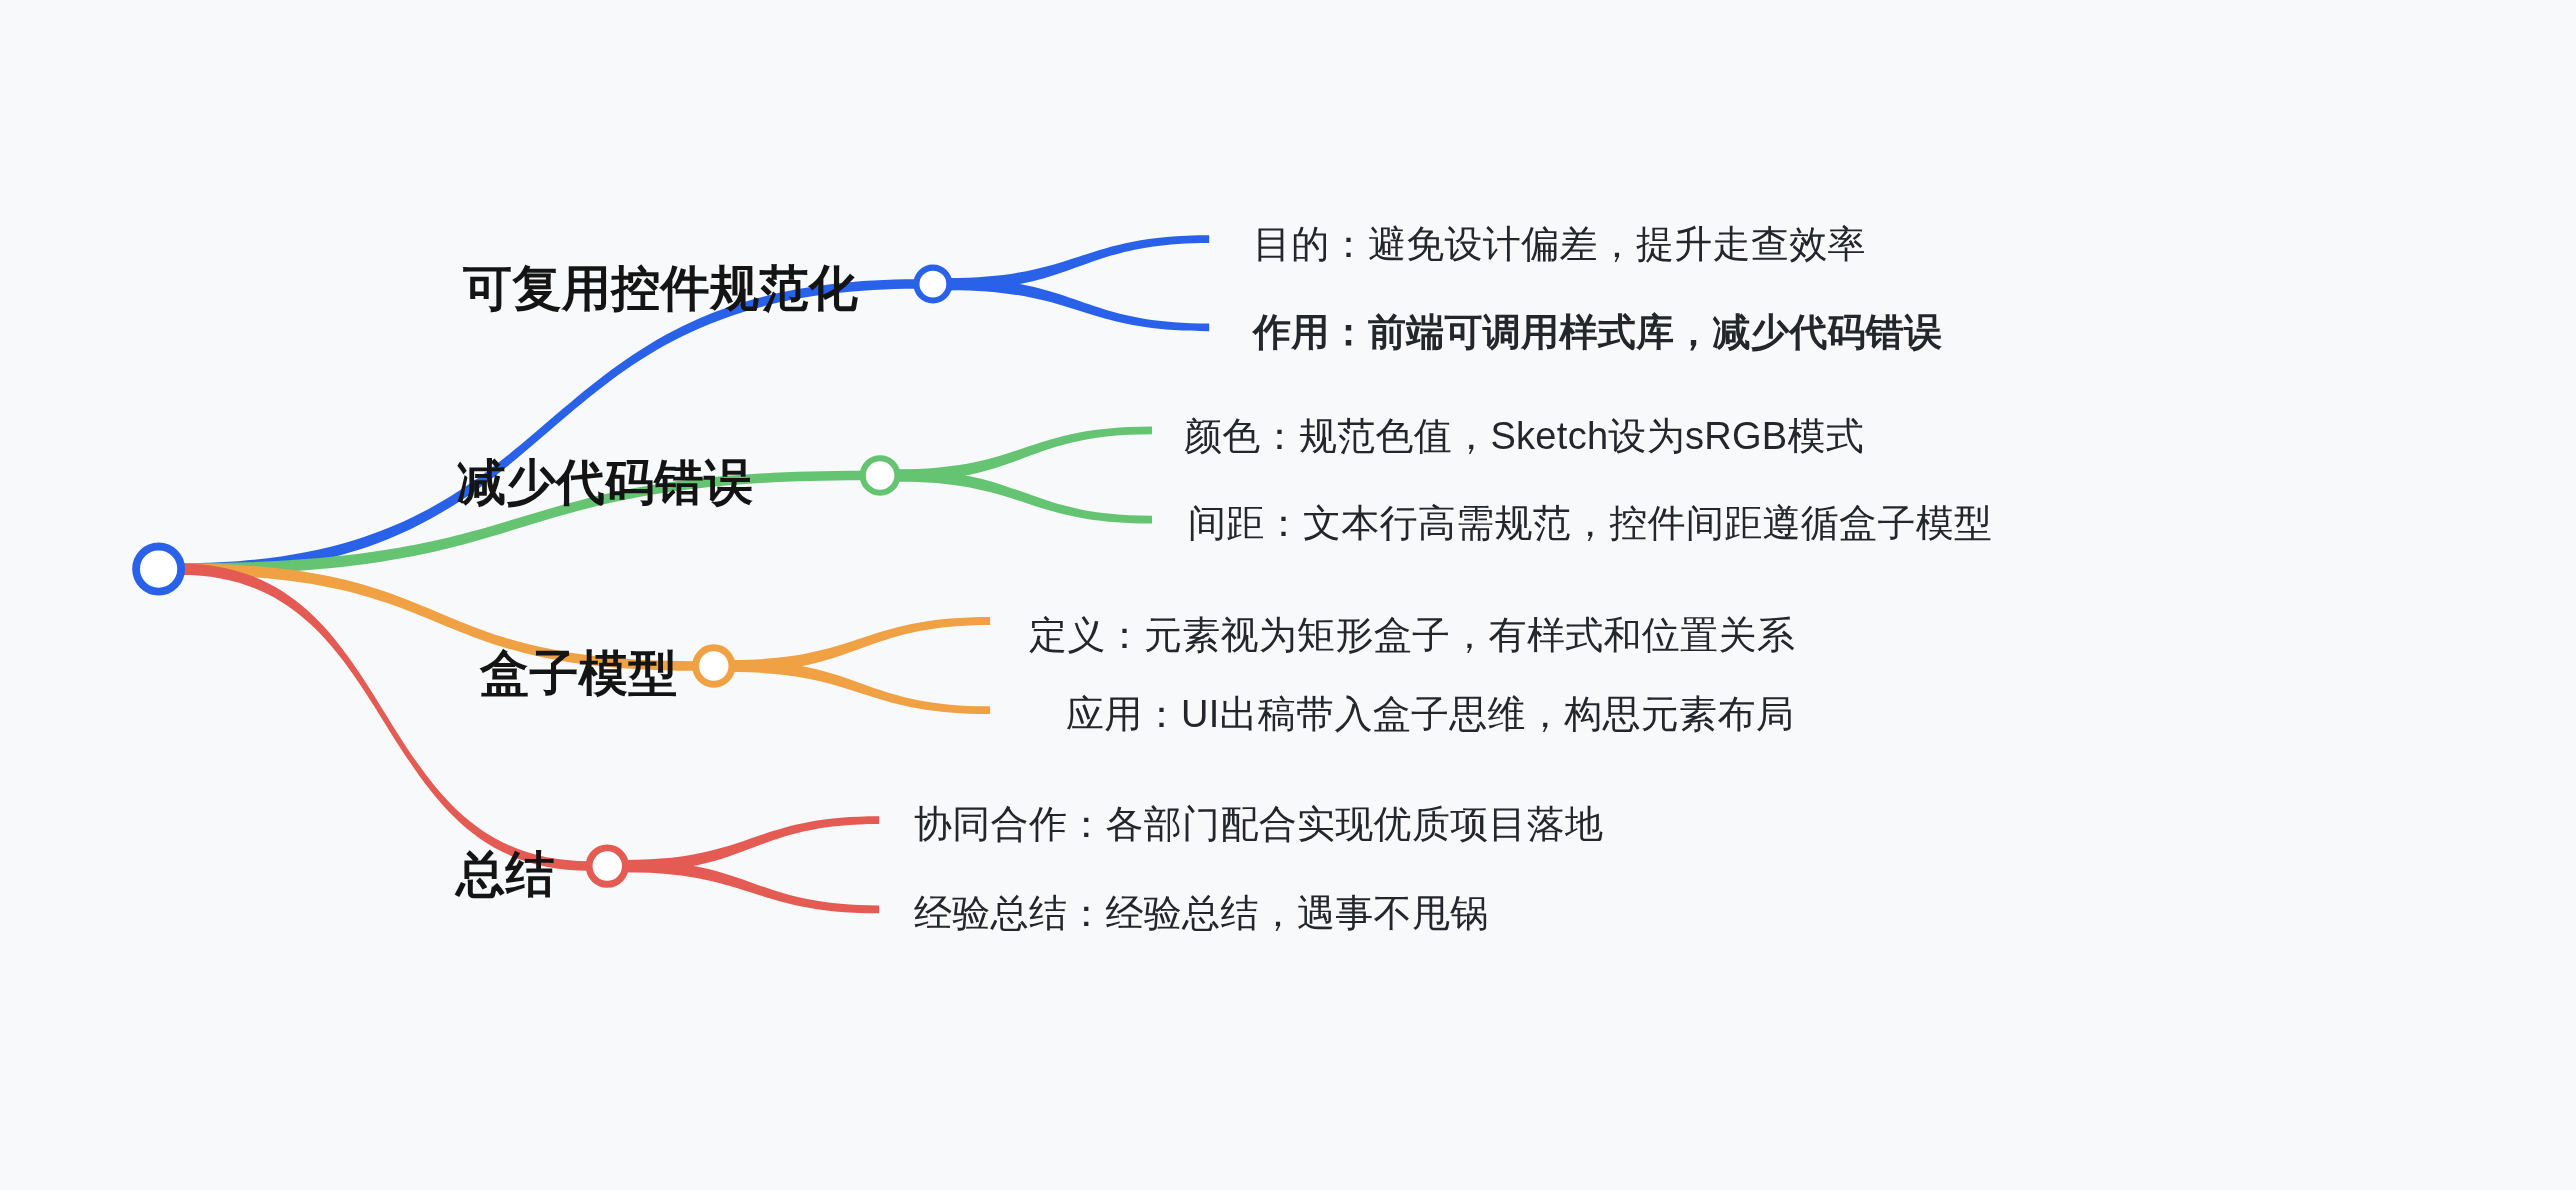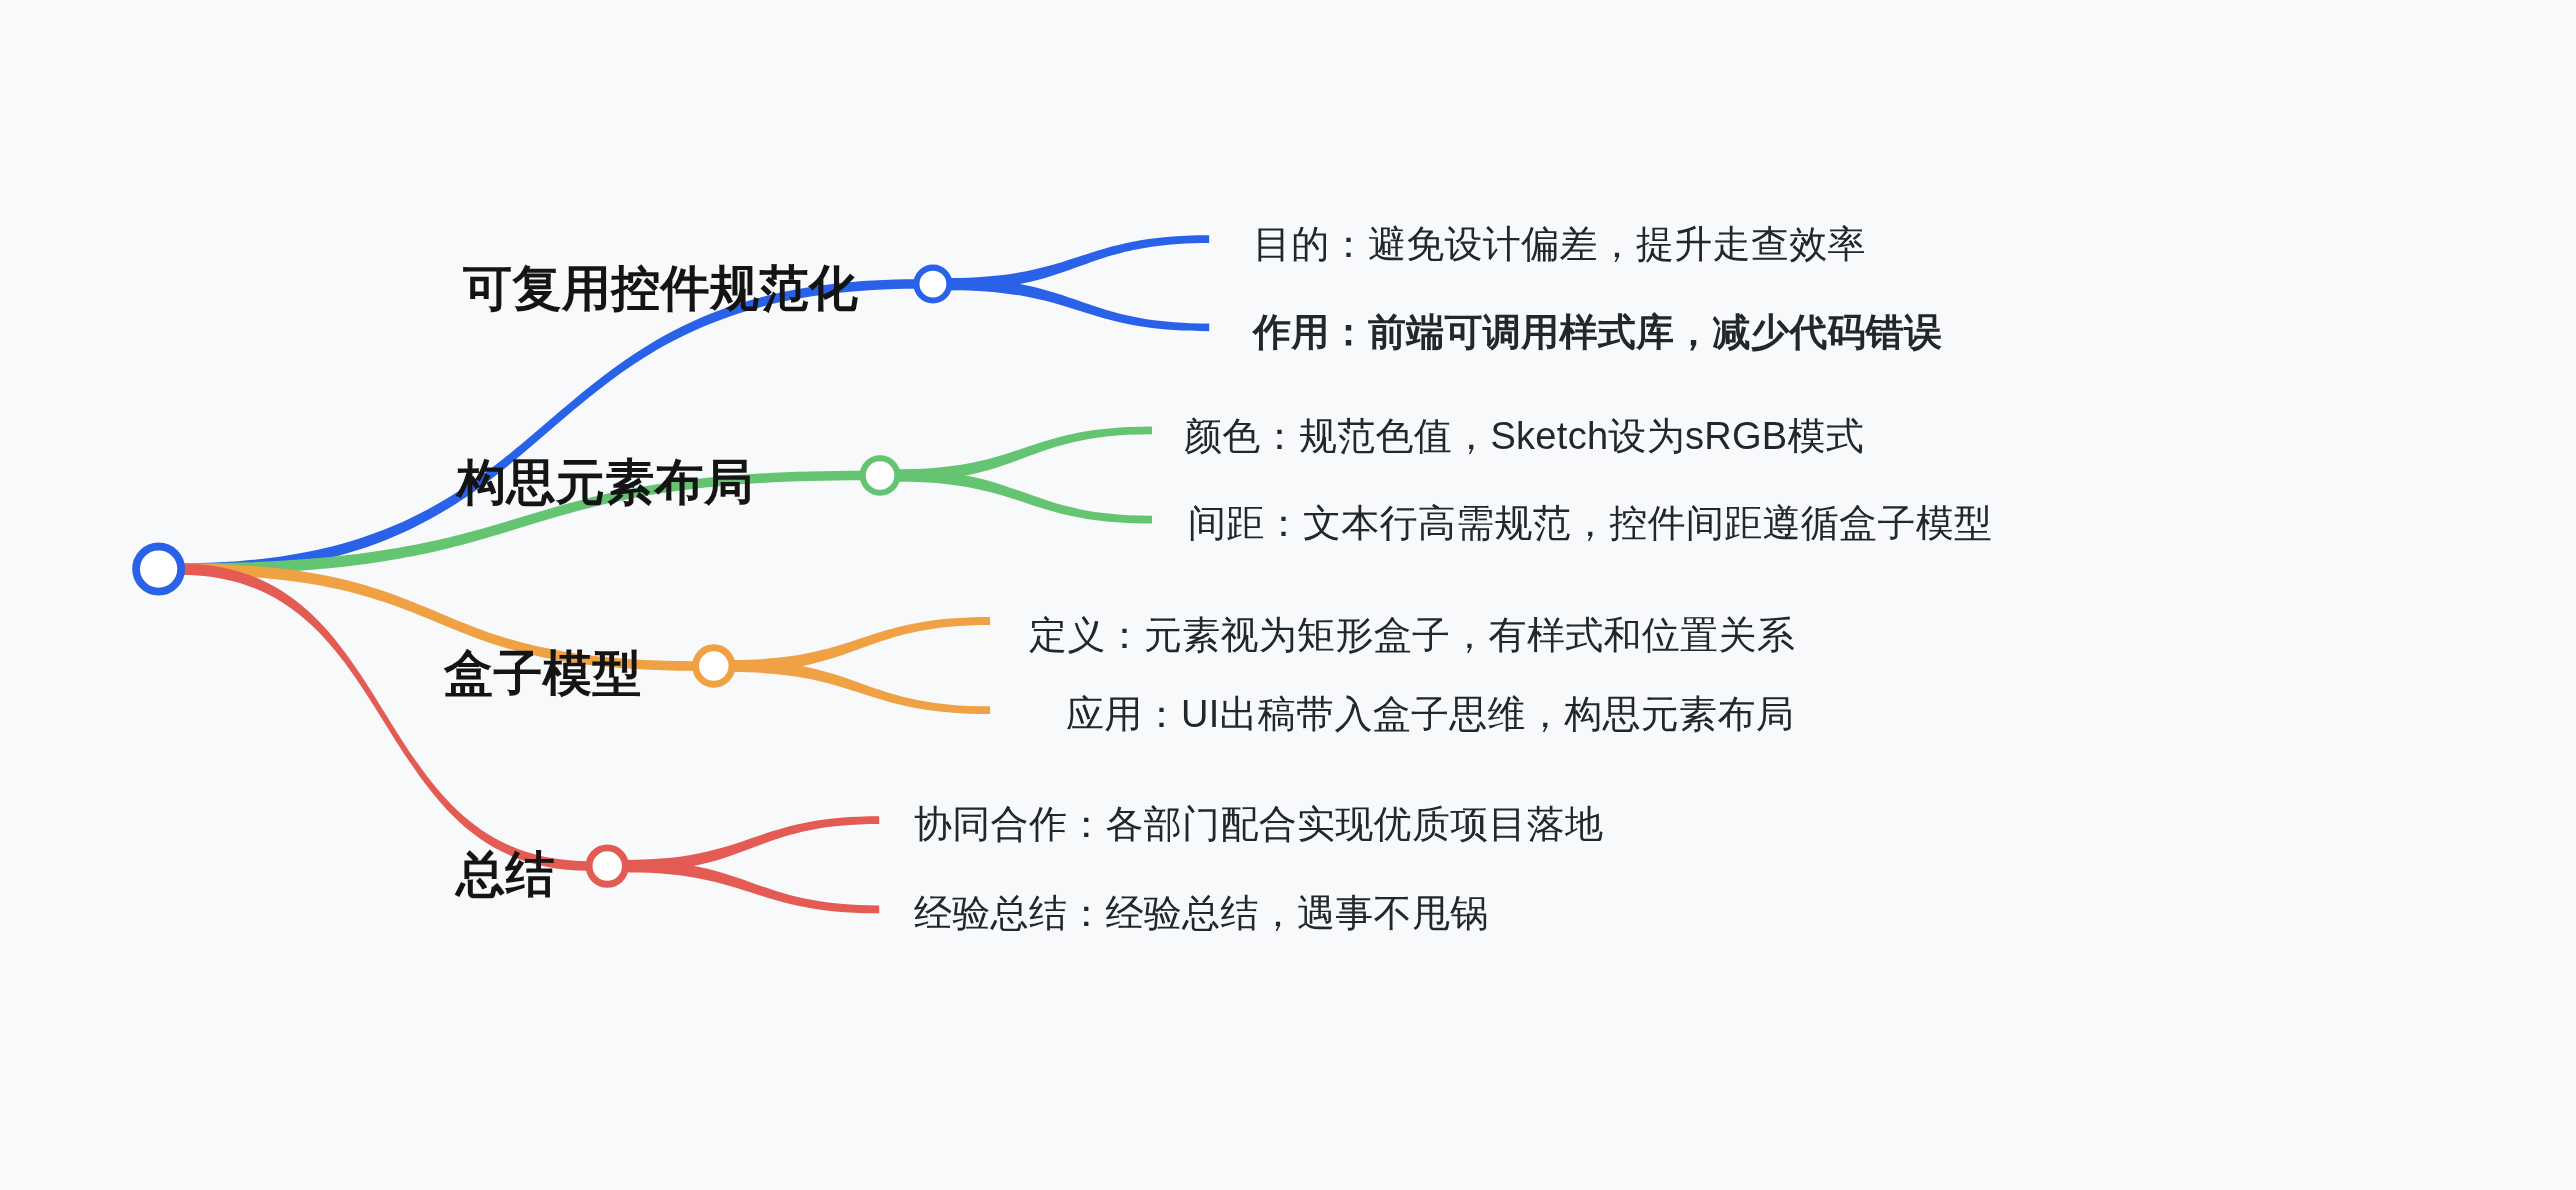--- a/index.html
+++ b/index.html
@@ -76,24 +76,24 @@
         <circle cx="824" cy="769" r="21" fill="#ffffff" stroke="#efa143" stroke-width="8"></circle>
         <circle cx="701" cy="1000" r="21" fill="#ffffff" stroke="#e35b52" stroke-width="8"></circle>
         <circle cx="183" cy="657" r="26" fill="#ffffff" stroke="#2962e8" stroke-width="9"></circle>
       </g>
   </svg>
 
   <div id="label-layer">
       <div class="node-label branch-label" style="left: 463px; top: 288px;">可复用控件规范化</div>
       <div class="node-label leaf-label" style="left: 1253px; top: 244px;">目的：避免设计偏差，提升走查效率</div>
       <div class="node-label leaf-label" style="left: 1253px; top: 332px; font-weight: bold;">作用：前端可调用样式库，减少代码错误</div>
-      <div class="node-label branch-label" style="left: 457px; top: 482px;">构思元素布局</div>
+      <div class="node-label branch-label" style="left: 457px; top: 482px;">减少代码错误</div>
       <div class="node-label leaf-label" style="left: 1184px; top: 436px;">颜色：规范色值，Sketch设为sRGB模式</div>
       <div class="node-label leaf-label" style="left: 1188px; top: 523px;">间距：文本行高需规范，控件间距遵循盒子模型</div>
-      <div class="node-label branch-label" style="left: 444px; top: 673px;">盒子模型</div>
+      <div class="node-label branch-label" style="left: 480px; top: 673px;">盒子模型</div>
       <div class="node-label leaf-label" style="left: 1029px; top: 638px; font-family: Liberation Mono, monospace;">定义：元素视为矩形盒子，有样式和位置关系</div>
       <div class="node-label leaf-label" style="left: 1029px; top: 714px; margin-left: 37px;">应用：UI出稿带入盒子思维，构思元素布局</div>
       <div class="node-label branch-label" style="left: 456px; top: 874px;">总结</div>
       <div class="node-label leaf-label" style="left: 914px; top: 824px;">协同合作：各部门配合实现优质项目落地</div>
       <div class="node-label leaf-label" style="left: 914px; top: 913px;">经验总结：经验总结，遇事不甩锅</div>
     </div>
 
 </div>
 
 

